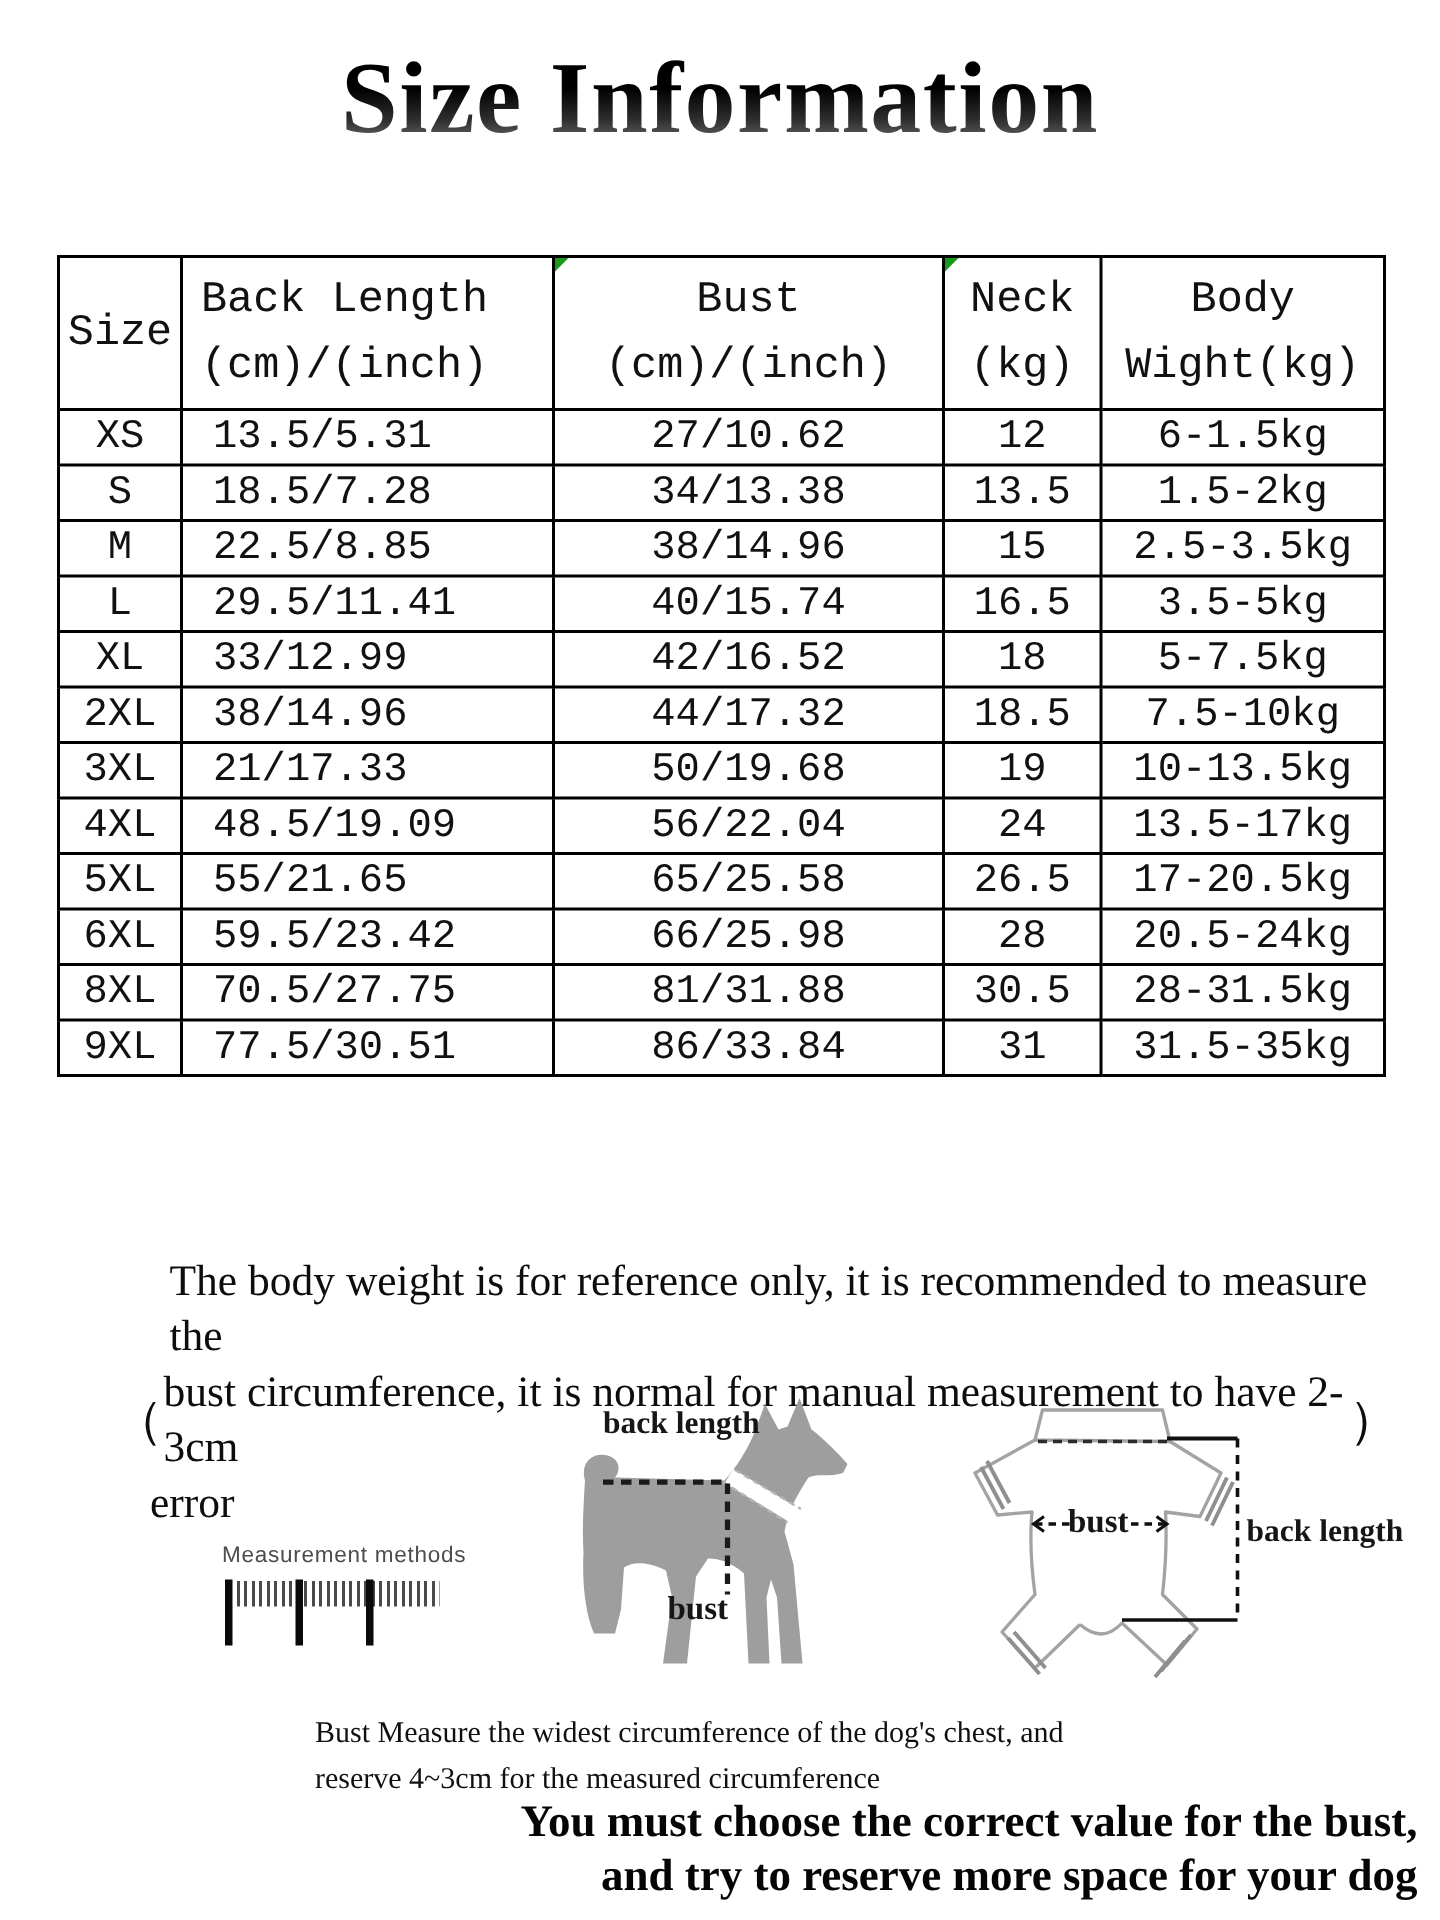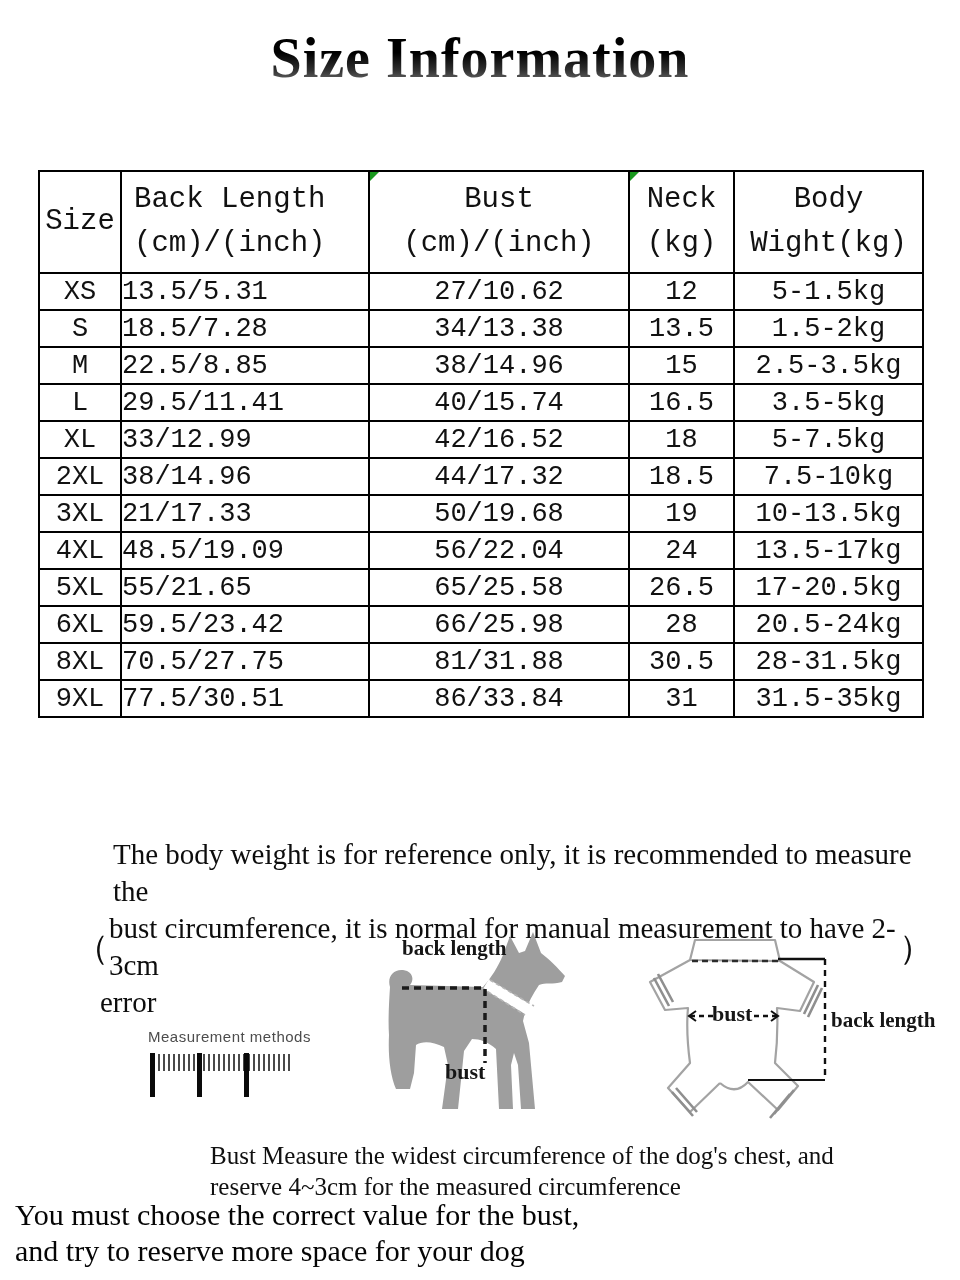--- a/index.html
+++ b/index.html
@@ -4,21 +4,21 @@
 <style>
   html,body{margin:0;padding:0;}
   body{
     width:960px;height:1280px;position:relative;background:#ffffff;
     font-family:"Liberation Serif","DejaVu Serif",serif;color:#111;
     overflow:hidden;
   }
   
   .page-title{
     position:absolute;top:26px;left:0;width:960px;text-align:center;
-    font-size:56px;font-weight:bold;letter-spacing:1px;color:#000;
+    font-size:68px;font-weight:bold;letter-spacing:1px;color:#000;
     font-family:"Liberation Serif","DejaVu Serif",serif;
   }
   @supports (-webkit-background-clip: text){
     .page-title{
       background:linear-gradient(180deg,#000 42%,#2e2e2e 68%,#8d8d8d 100%);
       -webkit-background-clip:text;background-clip:text;
       -webkit-text-fill-color:transparent;
     }
   }
   
@@ -27,21 +27,21 @@
     border-collapse:collapse;table-layout:fixed;
     font-family:"Liberation Mono","DejaVu Sans Mono",monospace;
   }
   .size-table th,.size-table td{
     border:2px solid #000;padding:0;vertical-align:middle;
     font-weight:normal;overflow:hidden;white-space:nowrap;
   }
   .size-table thead th{height:100px;font-size:29px;line-height:44px;text-align:center;position:relative;}
   .size-table thead th.al{text-align:left;padding-left:12px;}
   .size-table td{height:35px;font-size:27px;text-align:center;}
-  .size-table td.al{text-align:left;padding-left:0;}
+  .size-table td.al{text-align:left;padding-left:20px;}
   .corner-marker{
     position:absolute;top:0;left:0;width:0;height:0;
     border-top:9px solid #18981d;border-right:9px solid transparent;
   }
   
   .note{position:absolute;left:75px;top:801px;width:858px;font-size:29px;line-height:37px;color:#0d0d0d;}
   .note .ln1{padding-left:38px;margin-top:35px;}
   .note .ln2{display:flex;justify-content:space-between;align-items:center;}
   .note .paren{font-size:34px;line-height:37px;}
   .note .ln3{padding-left:25px;}
@@ -62,24 +62,24 @@
   .garment-svg{position:absolute;left:620px;top:920px;}
   .diagram-label{
     position:absolute;font-weight:bold;color:#161616;
     font-family:"Liberation Serif","DejaVu Serif",serif;white-space:nowrap;
   }
   .lbl-dog-backlength{left:402px;top:936px;font-size:21px;}
   .lbl-dog-bust{left:445px;top:1059px;font-size:22px;}
   .lbl-garment-bust{left:712px;top:1001px;font-size:22px;}
   .lbl-garment-backlength{left:831px;top:1008px;font-size:21px;}
   
-  .footer-note{position:absolute;left:210px;top:1140px;font-size:25px;line-height:31px;color:#101010;}
+  .footer-note{position:absolute;left:210px;top:1140px;font-size:20px;line-height:31px;color:#101010;}
   .footer-warning{
-    position:absolute;left:15px;top:1197px;width:930px;text-align:left;
-    font-size:30px;font-weight:normal;line-height:36px;color:#050505;
+    position:absolute;left:15px;top:1197px;width:930px;text-align:right;
+    font-size:30px;font-weight:bold;line-height:36px;color:#050505;
   }
 </style>
 </head>
 <body>
 
 <div class="page-title">Size Information</div>
 
 <table class="size-table">
   <colgroup>
     <col style="width:82px">
@@ -112,21 +112,21 @@
         <div>Wight(kg)</div>
       </th>
     </tr>
   </thead>
   <tbody>
       <tr>
         <td>XS</td>
         <td class="al">13.5/5.31</td>
         <td>27/10.62</td>
         <td>12</td>
-        <td>5-1.5kg</td>
+        <td>6-1.5kg</td>
       </tr>
       <tr>
         <td>S</td>
         <td class="al">18.5/7.28</td>
         <td>34/13.38</td>
         <td>13.5</td>
         <td>1.5-2kg</td>
       </tr>
       <tr>
         <td>M</td>

